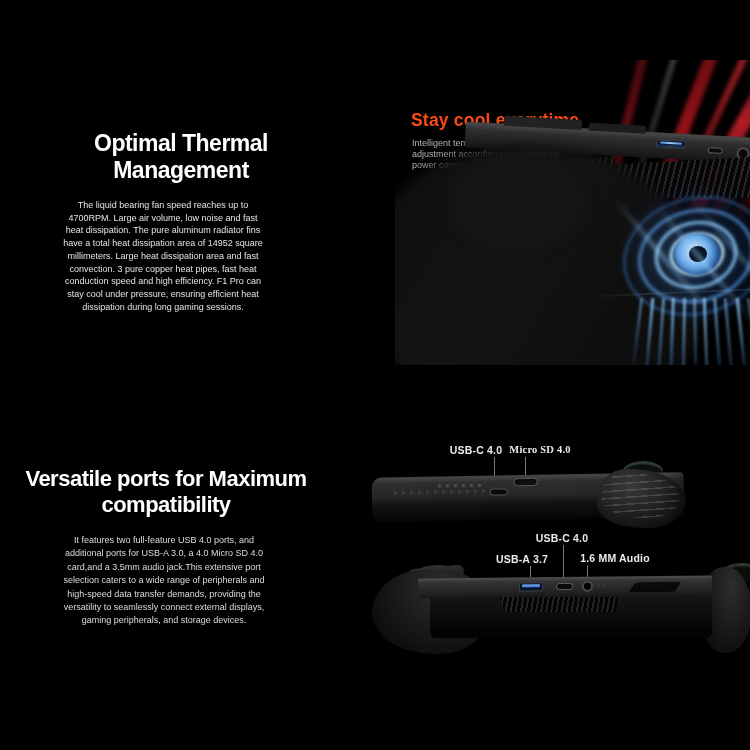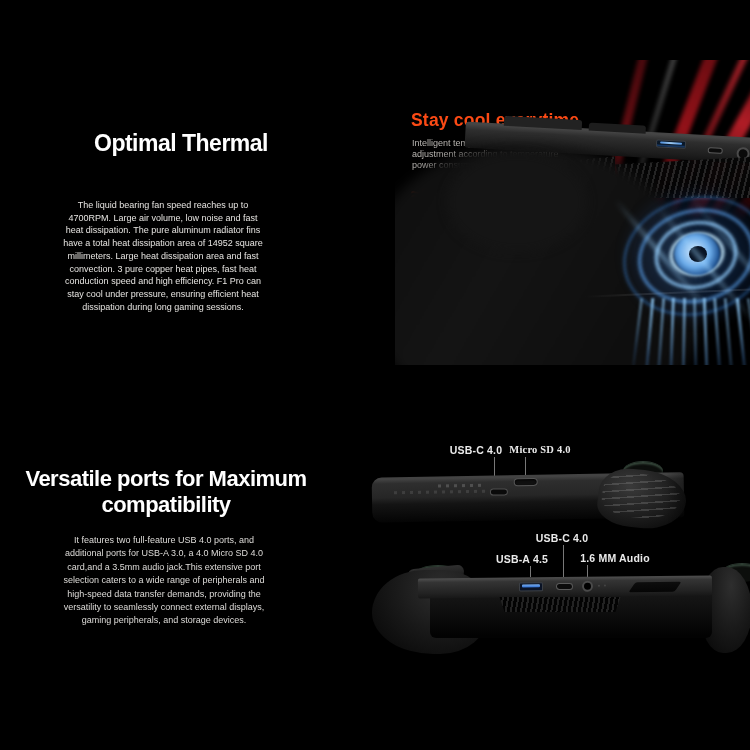--- a/index.html
+++ b/index.html
@@ -152,20 +152,21 @@
 </style>
 </head>
 <body>
 
 <div id="page">
 
   <section class="abs" style="left:0;top:0;width:750px;height:375px;">
 
     <h2 id="thermal-title" class="abs big-title">
       <div>Optimal Thermal</div>
+      <div>Management</div>
     </h2>
     <p id="thermal-body" class="abs body-copy">The liquid bearing fan speed reaches up to 4700RPM. Large air volume, low noise and fast heat dissipation. The pure aluminum radiator fins have a total heat dissipation area of 14952 square millimeters. Large heat dissipation area and fast convection. 3 pure copper heat pipes, fast heat conduction speed and high efficiency. F1 Pro can stay cool under pressure, ensuring efficient heat dissipation during long gaming sessions.</p>
 
     <div id="stay-cool-title" class="abs">Stay cool everytime</div>
     <div id="stay-cool-desc" class="abs">Intelligent temperature control: automatic adjustment according to temperature power consumption</div>
 
     <div id="stat-0" class="abs stat">
       <div class="stat-value">≈85%</div>
       <div class="stat-label">Top air outlet opening rate</div>
     </div>
@@ -252,21 +253,21 @@
         <i class="etch" id="d1-etch-b"></i>
         <div id="d1-sd"></div>
         <div id="d1-usbc"></div>
       </div>
       <div id="d1-grip" class="abs"></div>
       <div id="d1-fade" class="abs"></div>
     </div>
 
     <div id="device-bottom-view" class="abs" style="top:145px;">
       <span class="port-label" style="left:192px;top:12px;">USB-C 4.0</span>
-      <span class="port-label" style="left:152px;top:33px;">USB-A 4.5</span>
+      <span class="port-label" style="left:152px;top:33px;">USB-A 3.7</span>
       <span class="port-label" style="left:245px;top:32px;">1.6 MM Audio</span>
       <i class="pointer" style="left:193px;top:25px;height:32px;"></i>
       <i class="pointer" style="left:160px;top:46px;height:11px;"></i>
       <i class="pointer" style="left:217px;top:45px;height:12px;"></i>
 
       <div id="d2-stick-l" class="stick2"></div>
       <div id="d2-stick-r" class="stick2"></div>
       <div id="d2-shoulder" class="abs"></div>
       <div id="d2-grip-l" class="grip2"></div>
       <div id="d2-grip-r" class="grip2"></div>

